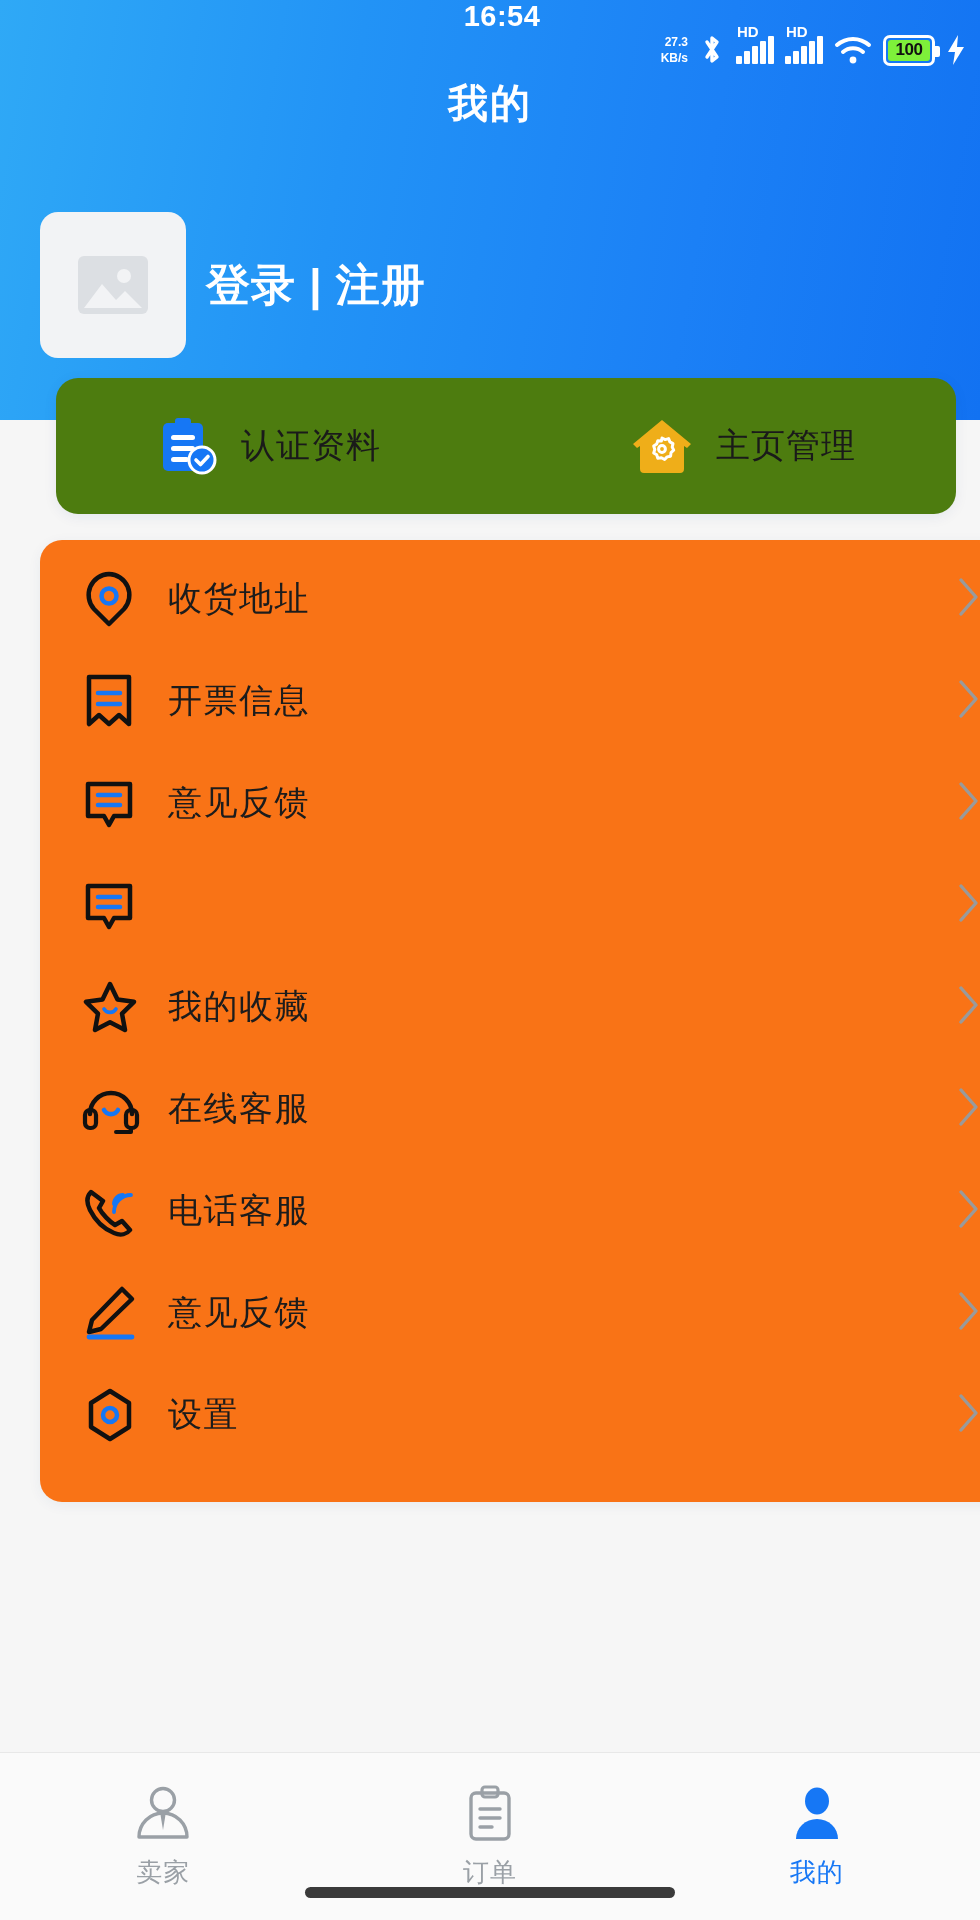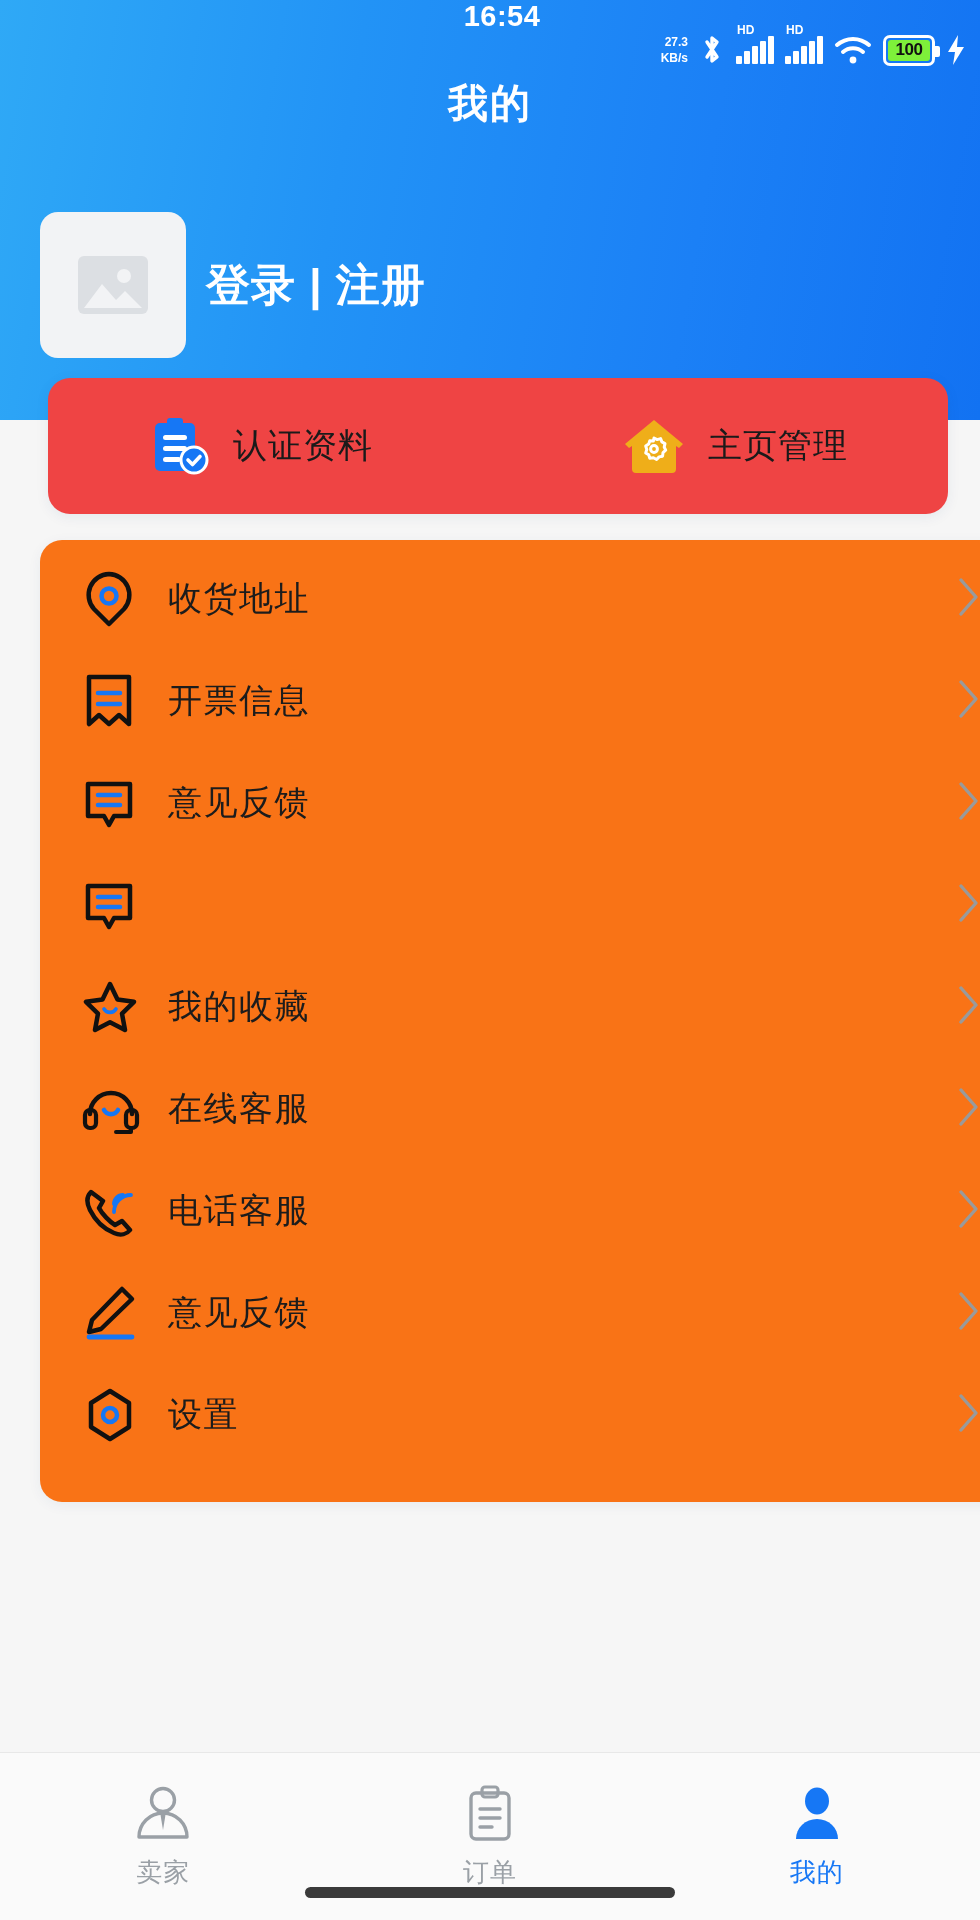--- a/index.html
+++ b/index.html
@@ -23,21 +23,21 @@
   }
   .clock { font-size:29px; font-weight:600; letter-spacing:.5px; color:#fff; }
   .st-dot {
     width:14px; height:16px; margin-left:18px; border-radius:3px;
     background:linear-gradient(180deg,#ff7a5a,#e04e2c); opacity:.95;
   }
   .st-right { margin-left:auto; display:flex; align-items:center; gap:11px; }
   .netspeed { font-size:12px; line-height:16px; text-align:right; font-weight:600; color:#fff; }
   .ic { display:block; }
   .hdwrap { position:relative; display:flex; align-items:flex-end; }
-  .hdlab { position:absolute; top:-13px; left:1px; font-size:12px; font-weight:700; color:#fff; }
+  .hdlab { position:absolute; top:-13px; left:1px; font-size:15px; font-weight:700; color:#fff; }
   .batt {
     position:relative; width:52px; height:31px; border:3px solid #fff; border-radius:7px;
     display:flex; align-items:center; justify-content:center;
   }
   .batt::after {
     content:""; position:absolute; right:-8px; top:8px; width:5px; height:11px;
     background:#fff; border-radius:0 2px 2px 0;
   }
   .battfill {
     position:absolute; left:2px; top:2px; bottom:2px; width:calc(100% - 4px);
@@ -57,22 +57,22 @@
     width:146px; height:146px; border-radius:18px; background:#f2f3f5;
     display:flex; align-items:center; justify-content:center;
   }
   .login-text {
     margin-left:20px; font-size:44px; font-weight:700; color:#fff; letter-spacing:1px;
     white-space:nowrap;
   }
 
   
   .quick-card {
-    position:absolute; left:48px; top:378px; width:900px; height:136px;
-    background:#ef4444; border-radius:22px; box-shadow:0 3px 14px rgba(20,60,120,.07);
+    position:absolute; left:56px; top:378px; width:900px; height:136px;
+    background:#4d7c0f; border-radius:22px; box-shadow:0 3px 14px rgba(20,60,120,.07);
     display:flex; align-items:center;gap:48px;
   }
   .quick-item { flex:1; display:flex; align-items:center; justify-content:center; gap:22px; cursor:pointer; }
   .quick-label { font-size:34px; color:#1a1a1a; font-weight:500; letter-spacing:1px; }
 
   
   .menu-card {
     position:absolute; left:40px; top:540px; width:980px;
     background:#f97316; border-radius:22px; box-shadow:0 3px 14px rgba(20,60,120,.06);
     padding:8px 0 36px 0;

